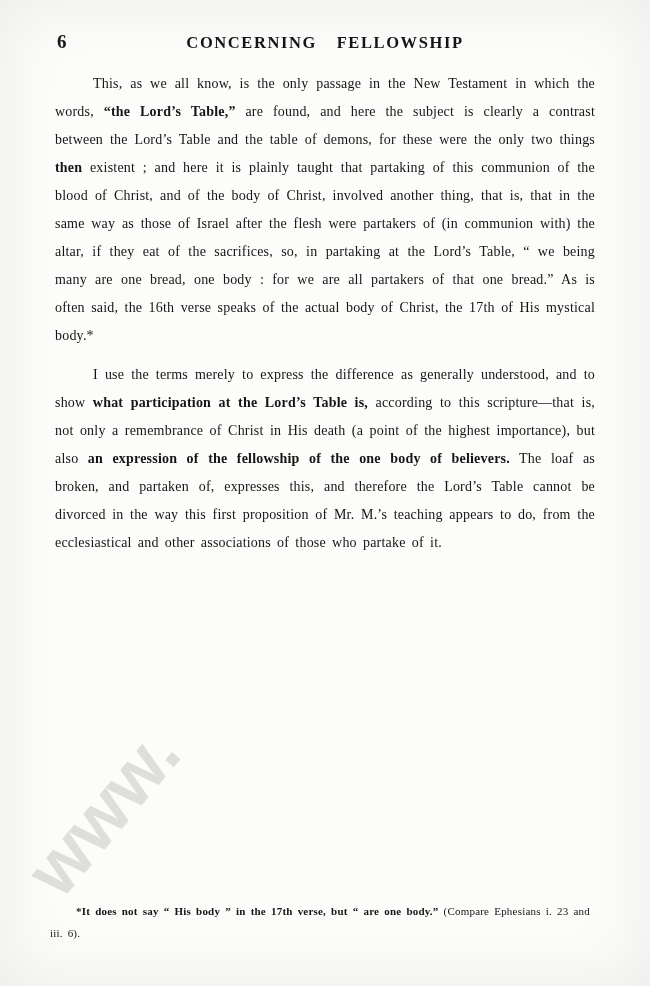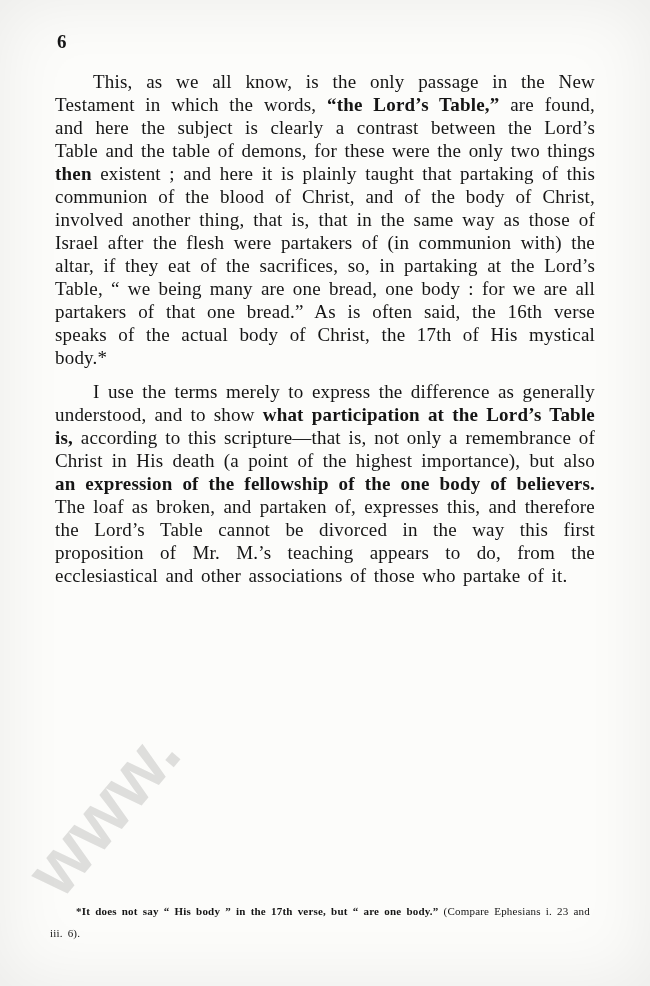--- a/index.html
+++ b/index.html
@@ -55,22 +55,22 @@
     letter-spacing: 0;
     word-spacing: 0;
   }
   .body-text {
     position: absolute;
     z-index: 1;
     top: 70px;
     left: 55px;
     width: 540px;
     text-align: justify;
-    font-size: 19px;
-    line-height: 23px;
+    font-size: 14px;
+    line-height: 28px;
     word-spacing: 2.5px;
     letter-spacing: 0.2px;
   }
   .para {
     margin: 0 0 11px 0;
     text-indent: 38px;
   }
   .para b, .footnote b {
     font-weight: bold;
   }
@@ -90,20 +90,21 @@
 </style>
 </head>
 <body>
 
 <div class="page">
 
   <div class="watermark">www.</div>
 
   <header class="running-header">
     <span class="page-number">6</span>
+    <span class="header-title">CONCERNING FELLOWSHIP</span>
   </header>
 
   <main class="body-text">
     <p class="para"><span>This, as we all know, is the only passage in the New Testament in which the words, </span><b>“the Lord’s Table,”</b><span> are found, and here the subject is clearly a contrast between the Lord’s Table and the table of demons, for these were the only two things </span><b>then</b><span> existent ; and here it is plainly taught that partaking of this communion of the blood of Christ, and of the body of Christ, involved another thing, that is, that in the same way as those of Israel after the flesh were partakers of (in communion with) the altar, if they eat of the sacrifices, so, in partaking at the Lord’s Table, “ we being many are one bread, one body : for we are all partakers of that one bread.”  As is often said, the 16th verse speaks of the actual body of Christ, the 17th of His mystical body.*</span></p>
     <p class="para"><span>I use the terms merely to express the difference as generally understood, and to show </span><b>what participation at the Lord’s Table is,</b><span> according to this scripture—that is, not only a remembrance of Christ in His death (a point of the highest importance), but also </span><b>an expression of the fellowship of the one body of believers.</b><span>  The loaf as broken, and partaken of, expresses this, and therefore the Lord’s Table cannot be divorced in the way this first proposition of Mr. M.’s teaching appears to do, from the ecclesiastical and other associations of those who partake of it.</span></p>
   </main>
 
   <footer class="footnote"><b>*It does not say “ His body ” in the 17th verse, but “ are one body.”</b><span>  (Compare Ephesians i. 23 and iii. 6).</span></footer>
 
 </div>

